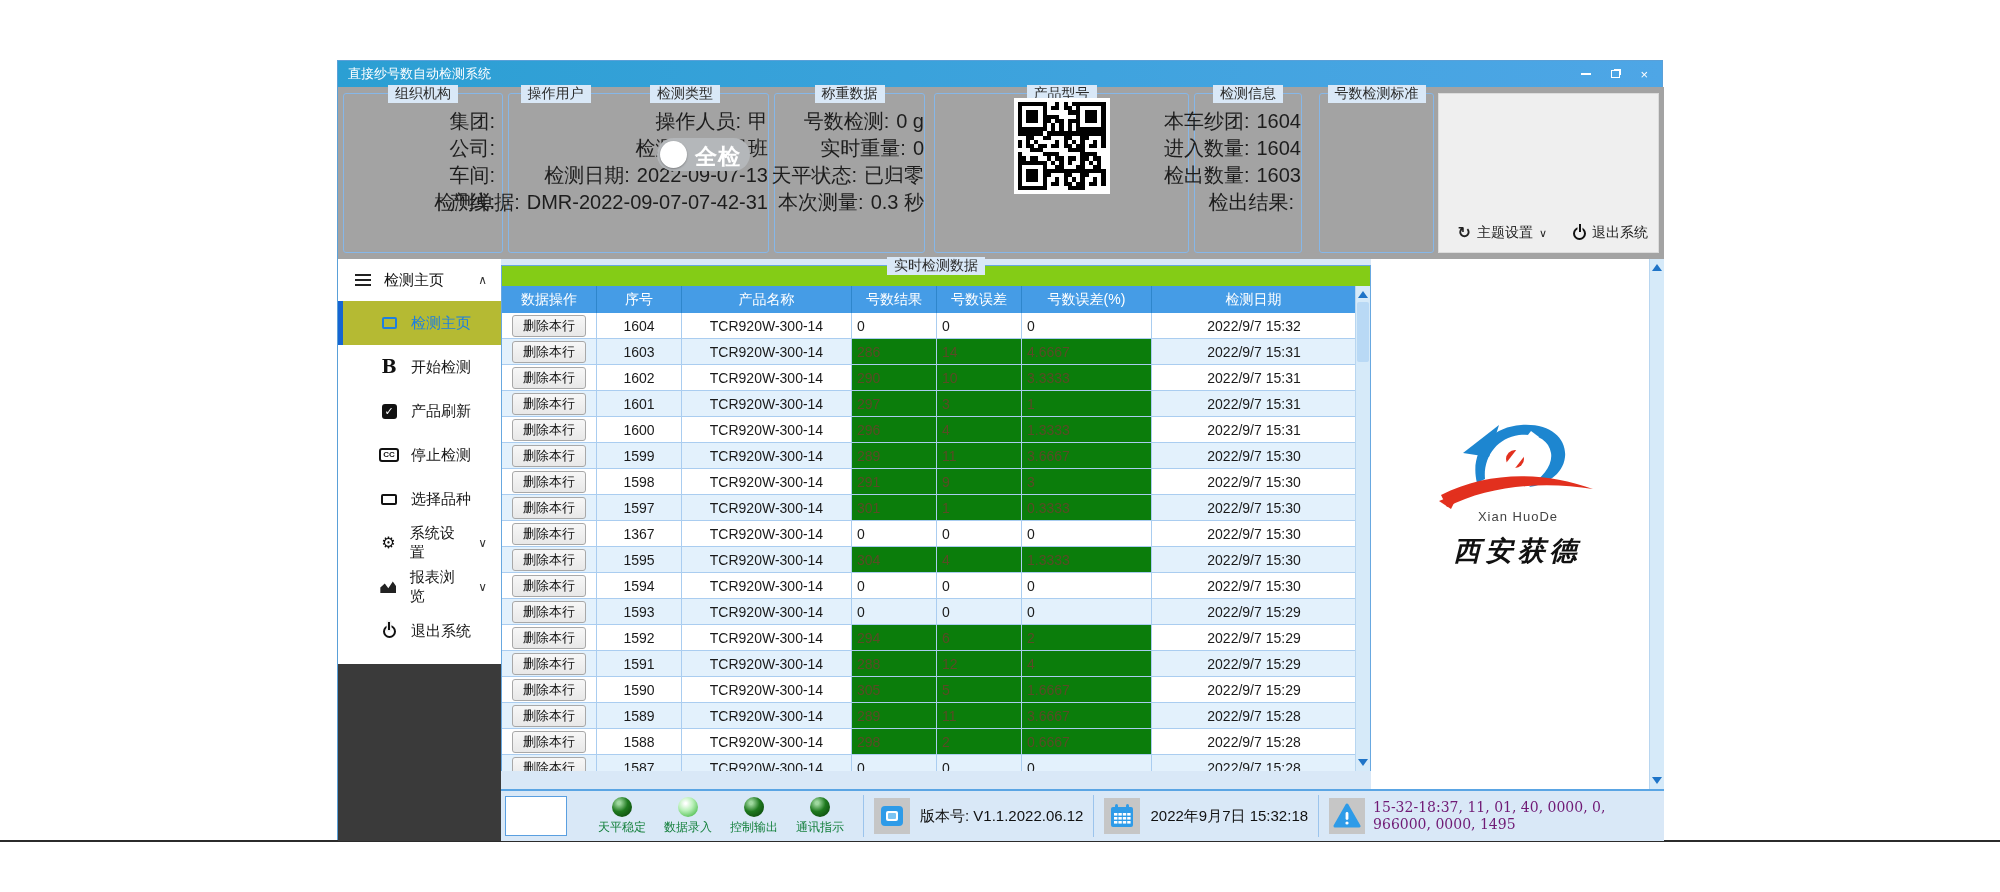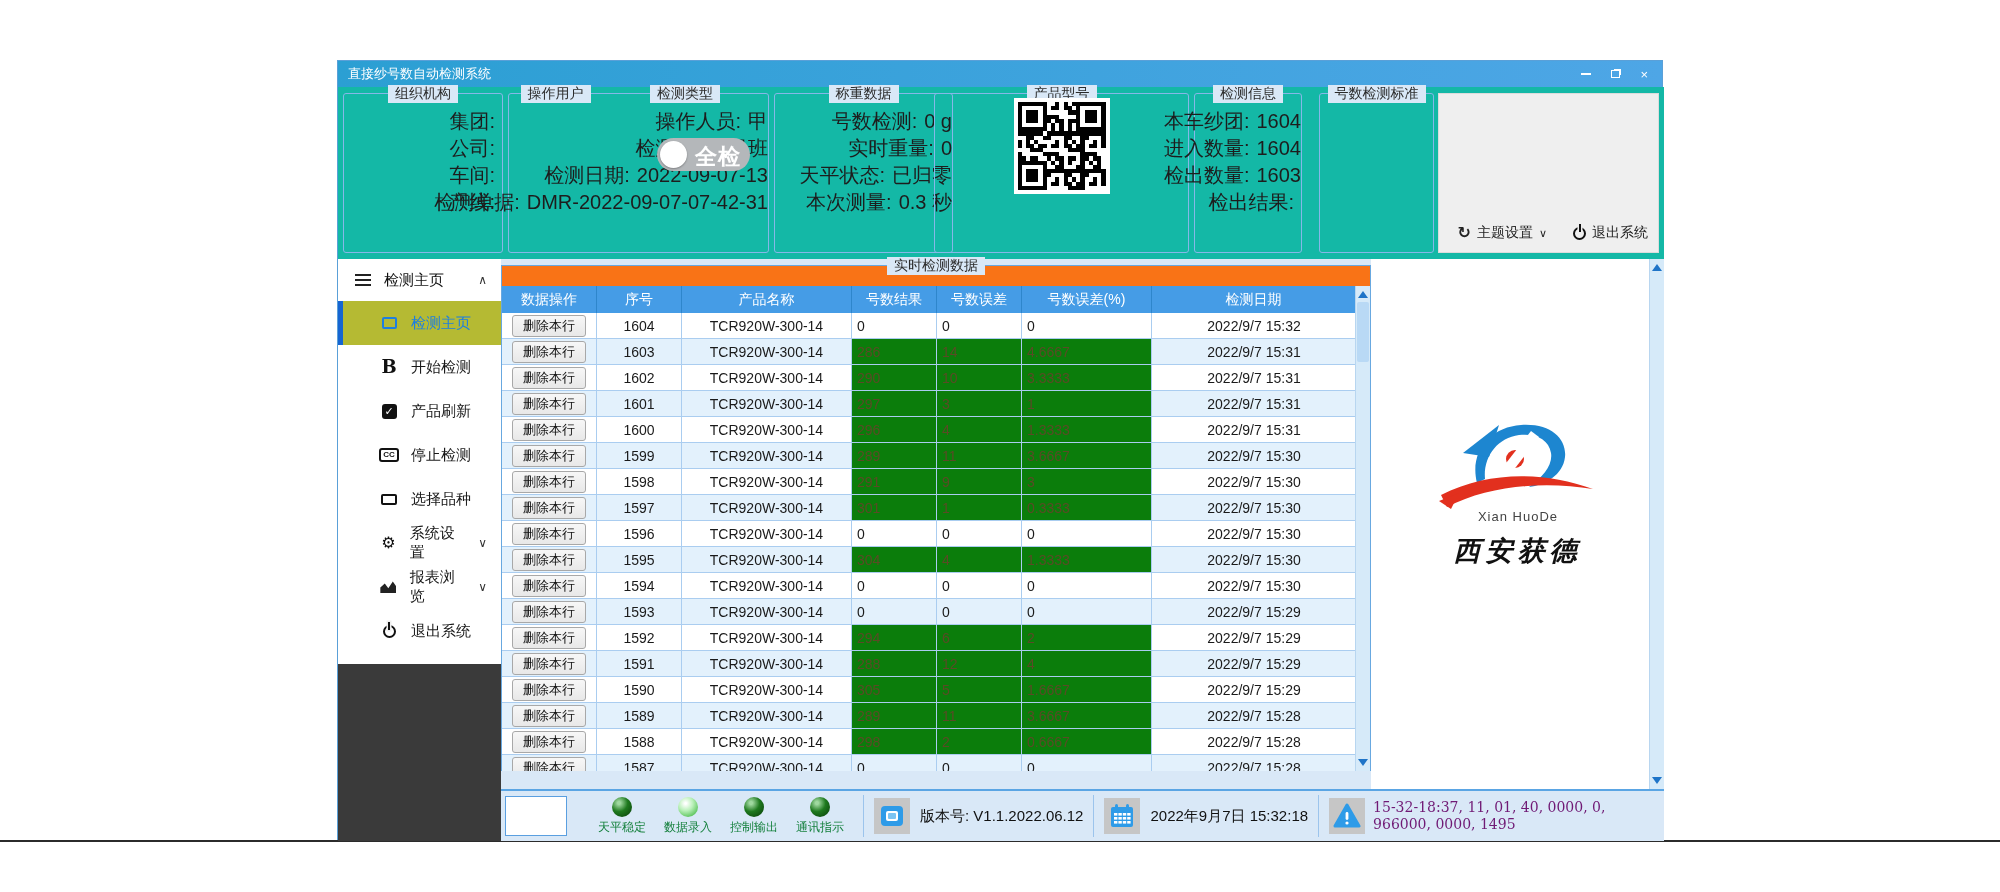--- a/index.html
+++ b/index.html
@@ -12,21 +12,21 @@
   
   .titlebar { position:absolute; left:0; top:0; width:100%; height:26px;
     background:linear-gradient(90deg,#2b9fd3,#4ea6e6); display:flex; align-items:center; color:#fff; }
   .titlebar .title { font-size:13px; padding-left:10px; flex:1; }
   .winctrls { display:flex; align-items:center; gap:20px; padding-right:14px; }
   .winctrl { color:#fff; font-size:13px; line-height:1; cursor:default; display:inline-flex; align-items:center; }
   .ic-min { width:10px; height:2px; background:#fff; display:inline-block; }
   .ic-max { width:9px; height:8px; border:1px solid #fff; display:inline-block; box-shadow:2px -2px 0 -1px #fff; }
 
   
-  .toppanel { position:absolute; left:0; top:26px; width:1326px; height:172px; background:#14b8a6;text-decoration:underline; }
+  .toppanel { position:absolute; left:0; top:26px; width:1326px; height:172px; background:#a3a3a3;text-decoration:underline; }
   .gbox { position:absolute; top:6px; height:160px; border:1px solid #86b7e8; border-radius:3px; }
   .legend { position:absolute; top:-9px; left:50%; transform:translateX(-50%); background:#d9e8f7; padding:0 7px; font-size:14px; color:#2b2b2b; white-space:nowrap; }
   .legend.l-left { left:18%; }
   .legend.l-right { left:68%; }
   .gb-rows { padding-top:14px; }
   .gb-row { height:27px; display:flex; align-items:center; padding-left:10px; font-size:20px; color:#1d1d1d; white-space:nowrap;justify-content:flex-end; }
   .gb-row .val { margin-left:7px; }
   .std .gb-row { height:52px; padding-top:6px; }
 
   .toggle { position:absolute; right:18px; top:44px; width:93px; height:33px; background:#b4b7ba; border-radius:17px; display:flex; align-items:center; cursor:pointer; }
@@ -60,21 +60,21 @@
   .i-win { width:15px; height:12px; border:2px solid currentColor; border-radius:2px; }
   .i-b { font-family:"DejaVu Serif",serif; font-weight:bold; font-size:18px; color:#111; line-height:1; }
   .i-check { width:15px; height:15px; background:#111; border-radius:3px; color:#fff; font-size:11px; font-weight:bold; display:inline-flex; align-items:center; justify-content:center; }
   .i-cc { border:2px solid #111; border-radius:3px; font-size:8px; font-weight:bold; color:#111; padding:0 2px; line-height:10px; }
   .i-rect { width:16px; height:11px; border:2px solid #111; border-radius:2px; }
   .i-gear { font-size:16px; color:#111; line-height:1; }
   .i-chart { width:16px; height:12px; background:#222; clip-path:polygon(0 100%,0 55%,28% 20%,50% 60%,78% 5%,100% 45%,100% 100%); }
   .sidebar-dark { position:absolute; left:0; top:405px; width:163px; height:125px; background:#3a3a3a; }
 
   
-  .tablegroup { position:absolute; left:163px; top:6px; width:870px; height:506px; border:1px solid #68a8e0; background:#f97316; }
+  .tablegroup { position:absolute; left:163px; top:6px; width:870px; height:506px; border:1px solid #68a8e0; background:#84cc16; }
   .tlegend { font-size:14px; }
   .thead { position:absolute; left:0; top:20px; width:855px; height:27px; background:#459ce6; display:flex; }
   .thead .hc { display:flex; align-items:center; justify-content:center; color:#fff; font-size:14px; border-right:1px solid #2e86cc; height:100%; }
   .tbody { position:absolute; left:0; top:47px; width:855px; height:458px; overflow:hidden; background:#fff; }
   .tr { display:flex; height:26px; background:#fff; }
   .tr.alt { background:#e3f1fc; }
   .td { display:flex; align-items:center; border-right:1px solid #aacdf0; border-bottom:1px solid #aacdf0; height:100%; font-size:14px; color:#1a1a1a; overflow:hidden; }
   .td.center { justify-content:center; }
   .td.left { padding-left:5px; }
   .td.g { background:#0b7d0b; color:#5a4b26; }
@@ -174,21 +174,21 @@
               <span class="lab">检测单据:</span>
               <span class="val">DMR-2022-09-07-07-42-31</span>
             </div>
           </div>
         <div class="toggle">
           <span class="knob"></span>
           <span class="tlabel">全检</span>
         </div>
       </div>
 
-      <div class="gbox" style="left:436px;width:179px;">
+      <div class="gbox" style="left:436px;width:151px;">
         <span class="legend">称重数据</span>
         <div class="gb-rows">
             <div class="gb-row">
               <span class="lab">号数检测:</span>
               <span class="val">0 g</span>
             </div>
             <div class="gb-row">
               <span class="lab">实时重量:</span>
               <span class="val">0</span>
             </div>
@@ -853,21 +853,21 @@
               <div class="td center c2">TCR920W-300-14</div>
               <div class="td left c3 g">301</div>
               <div class="td left c4 g">1</div>
               <div class="td left c5 g">0.3333</div>
               <div class="td center c6">2022/9/7 15:30</div>
             </div>
             <div class="tr">
               <div class="td center c0">
                 <button class="delbtn">删除本行</button>
               </div>
-              <div class="td center c1">1596</div>
+              <div class="td center c1">1367</div>
               <div class="td center c2">TCR920W-300-14</div>
               <div class="td left c3">0</div>
               <div class="td left c4">0</div>
               <div class="td left c5">0</div>
               <div class="td center c6">2022/9/7 15:30</div>
             </div>
             <div class="tr alt">
               <div class="td center c0">
                 <button class="delbtn">删除本行</button>
               </div>

